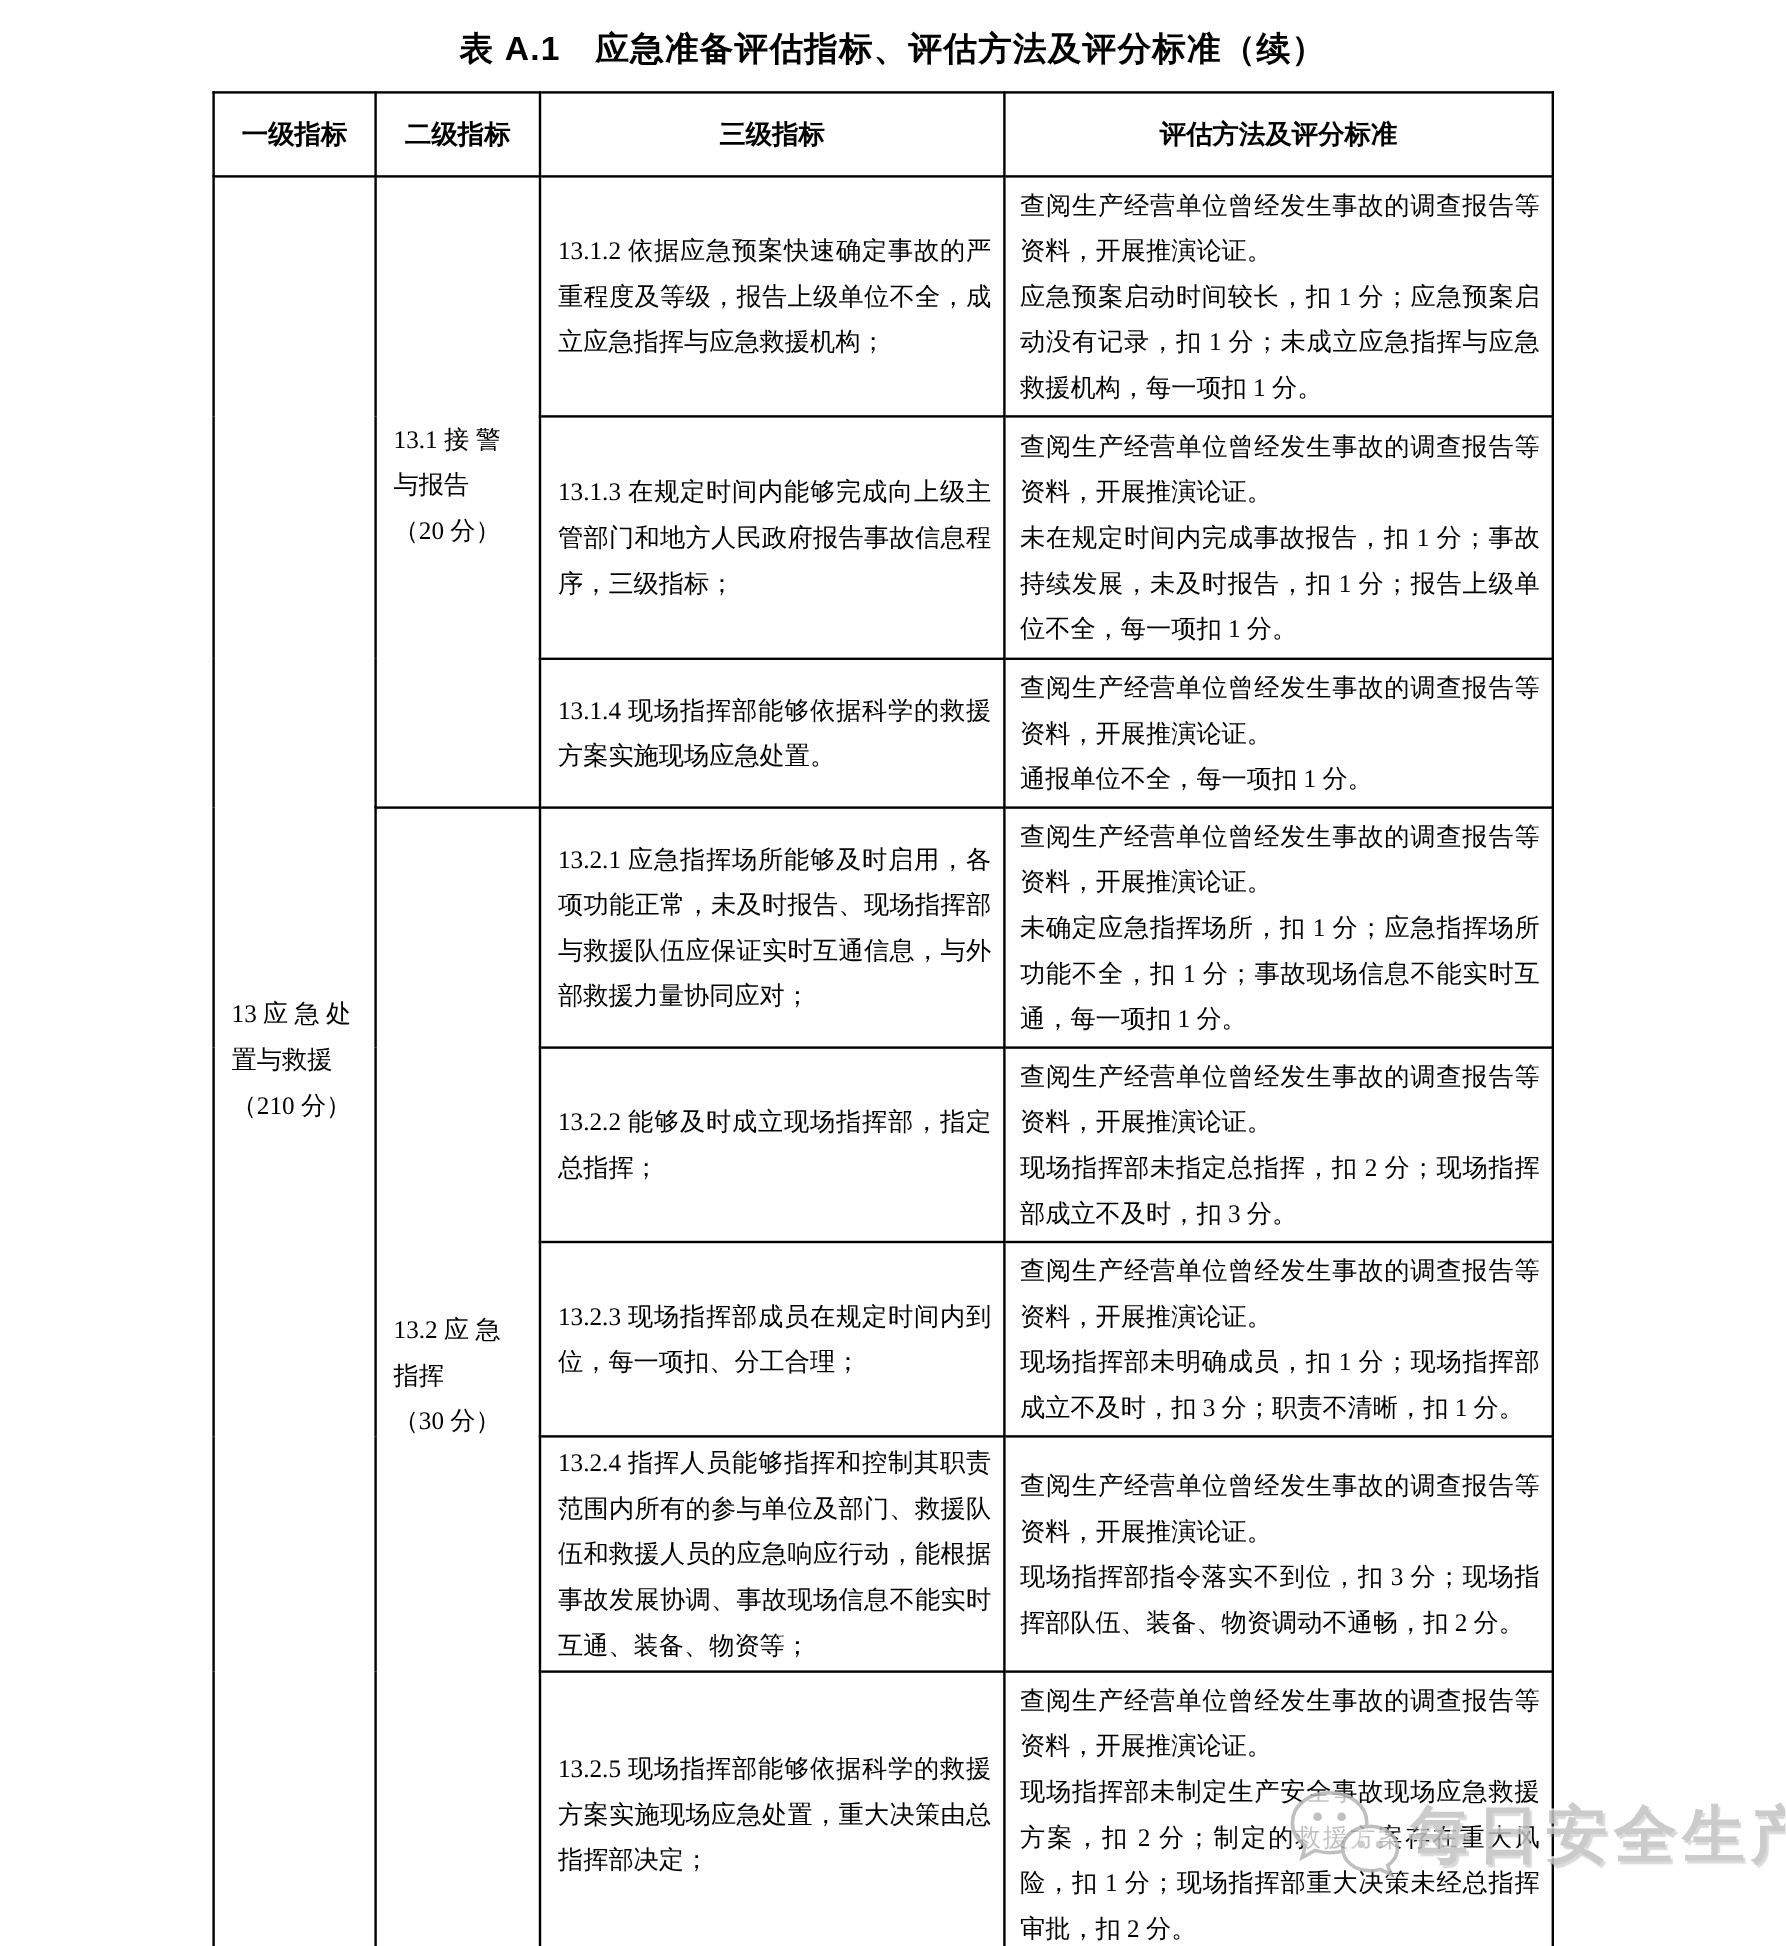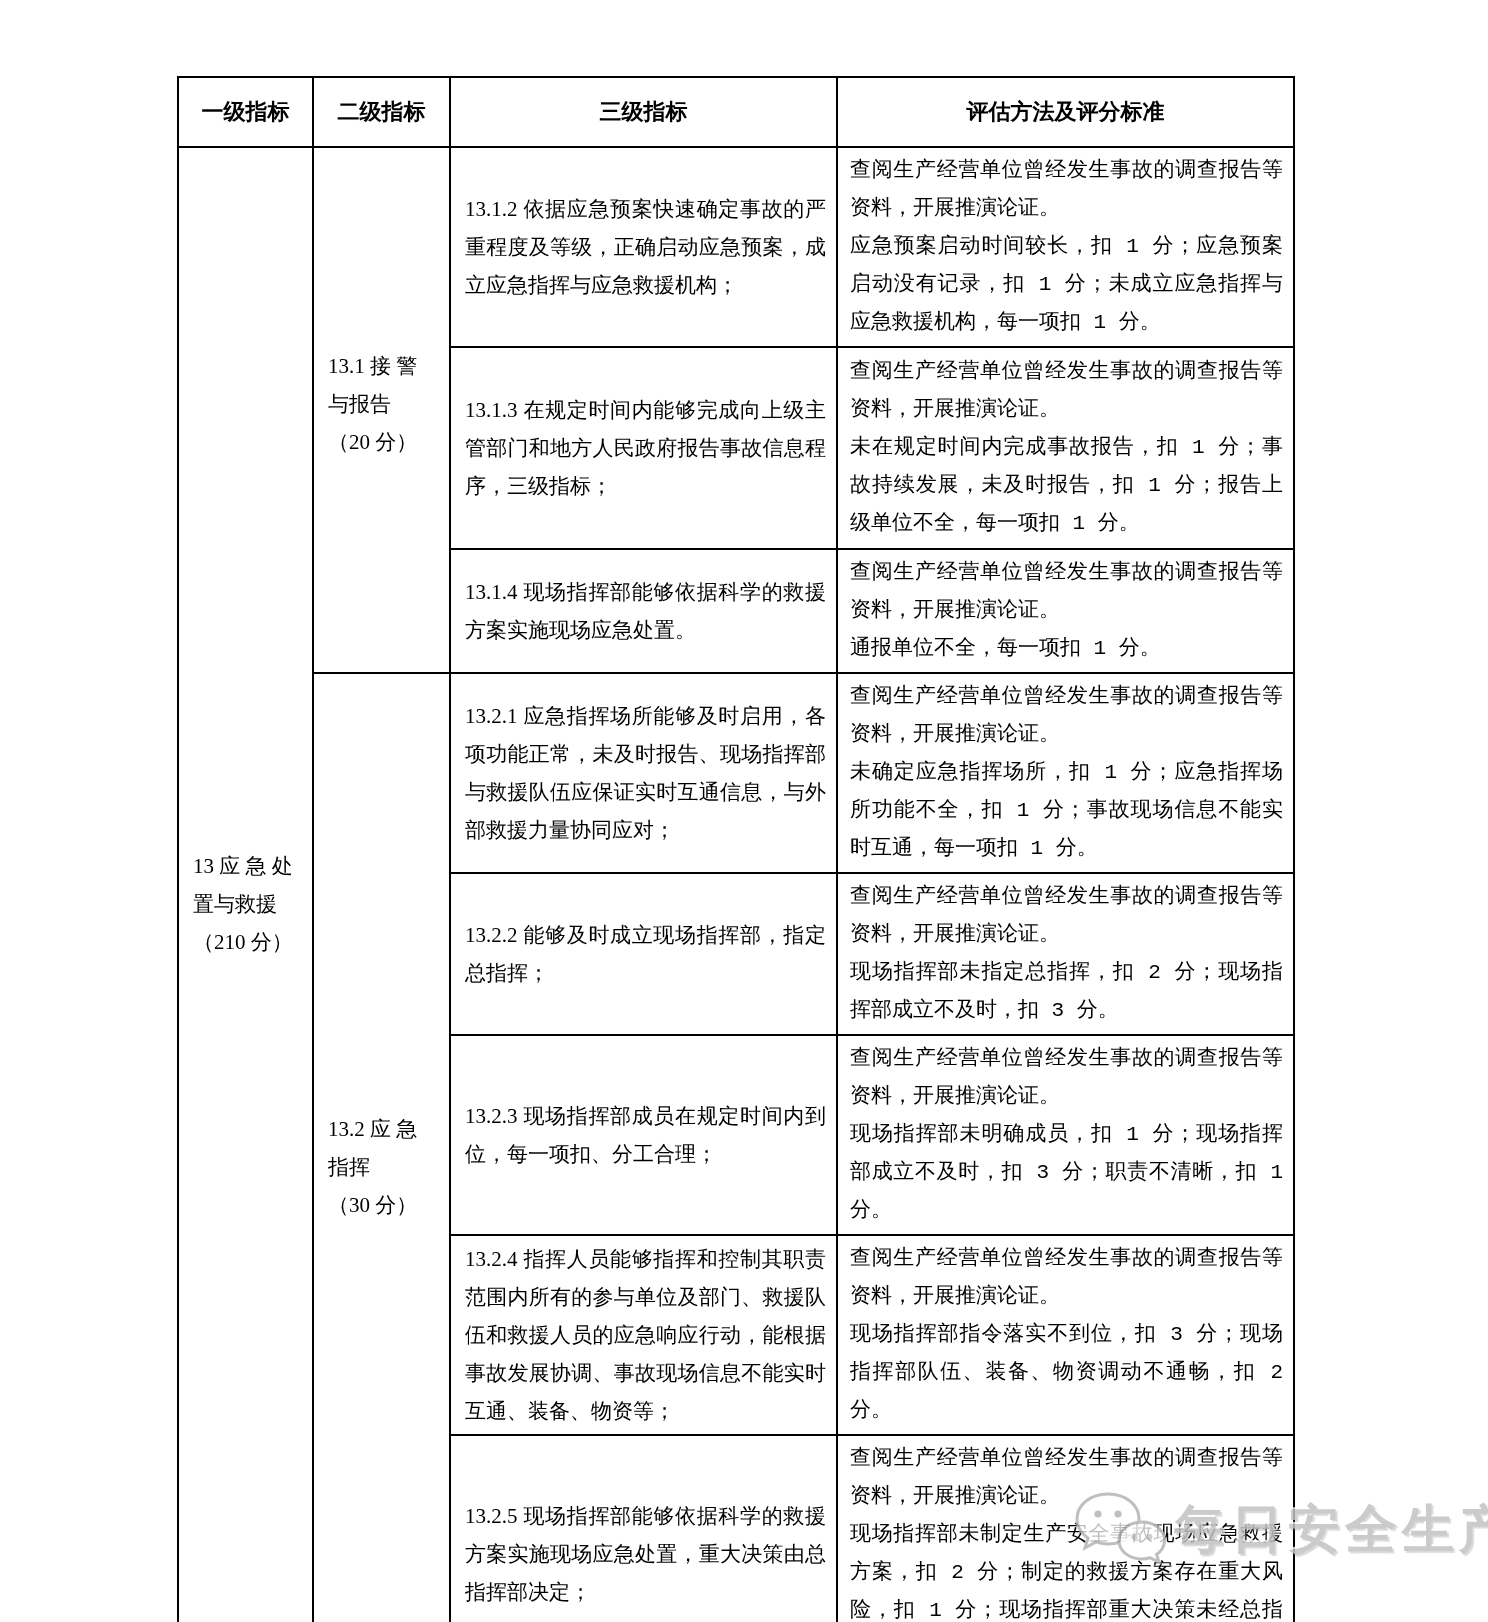--- a/index.html
+++ b/index.html
@@ -25,21 +25,21 @@
     height:70px;font-size:22px;font-weight:bold;text-align:center;
     font-family:Liberation Sans, sans-serif;
   }
   table.eval td{
     font-size:21px;line-height:38px;white-space:pre-line;text-align:justify;
   }
   td.c1, td.c2{
     line-height:56px;padding:0 6px 12px 14px;text-align:left;vertical-align:middle;
   }
   td.c3{padding:2px 10px 2px 14px;}
-  td.c4{padding:4px 10px 4px 12px;font-family:Liberation Mono, monospace;}
+  td.c4{padding:4px 10px 4px 12px;}
 
   tr.r1{height:196px;}
   tr.r2{height:202px;}
   tr.r3{height:120px;}
   tr.r4{height:196px;}
   tr.r5{height:158px;}
   tr.r6{height:158px;}
   tr.r7{height:196px;}
   tr.r8{height:234px;}
 
@@ -52,20 +52,21 @@
     font-size:52px;font-weight:bold;color:#c2c2c2;letter-spacing:5px;
     font-family:"Liberation Sans","DejaVu Sans",sans-serif;white-space:nowrap;
     text-shadow:-2px -2px 0 rgba(255,255,255,0.9), 2px 2px 1px rgba(130,130,130,0.35);
   }
 </style>
 </head>
 <body>
 
 <div class="page">
 
+  <div class="doc-title">表 A.1　应急准备评估指标、评估方法及评分标准（续）</div>
 
   <table class="eval">
     <colgroup>
       <col style="width:135px">
         <col style="width:137px">
         <col style="width:387px">
         <col style="width:457px">
     </colgroup>
     <thead>
       <tr>
@@ -76,21 +77,21 @@
       </tr>
     </thead>
     <tbody>
       <tr class="r1">
         <td class="c1" rowspan="8">13 应 急 处
 置与救援
 （210 分）</td>
         <td class="c2" rowspan="3">13.1 接 警
 与报告
 （20 分）</td>
-        <td class="c3">13.1.2 依据应急预案快速确定事故的严重程度及等级，正确启动应急预案，成立应急指挥与应急救援机构；</td>
+        <td class="c3">13.1.2 依据应急预案快速确定事故的严重程度及等级，报告上级单位不全，成立应急指挥与应急救援机构；</td>
         <td class="c4">查阅生产经营单位曾经发生事故的调查报告等资料，开展推演论证。
 应急预案启动时间较长，扣 1 分；应急预案启动没有记录，扣 1 分；未成立应急指挥与应急救援机构，每一项扣 1 分。</td>
       </tr>
       <tr class="r2">
         <td class="c3">13.1.3 在规定时间内能够完成向上级主管部门和地方人民政府报告事故信息程序，三级指标；</td>
         <td class="c4">查阅生产经营单位曾经发生事故的调查报告等资料，开展推演论证。
 未在规定时间内完成事故报告，扣 1 分；事故持续发展，未及时报告，扣 1 分；报告上级单位不全，每一项扣 1 分。</td>
       </tr>
       <tr class="r3">
         <td class="c3">13.1.4 现场指挥部能够依据科学的救援方案实施现场应急处置。</td>

